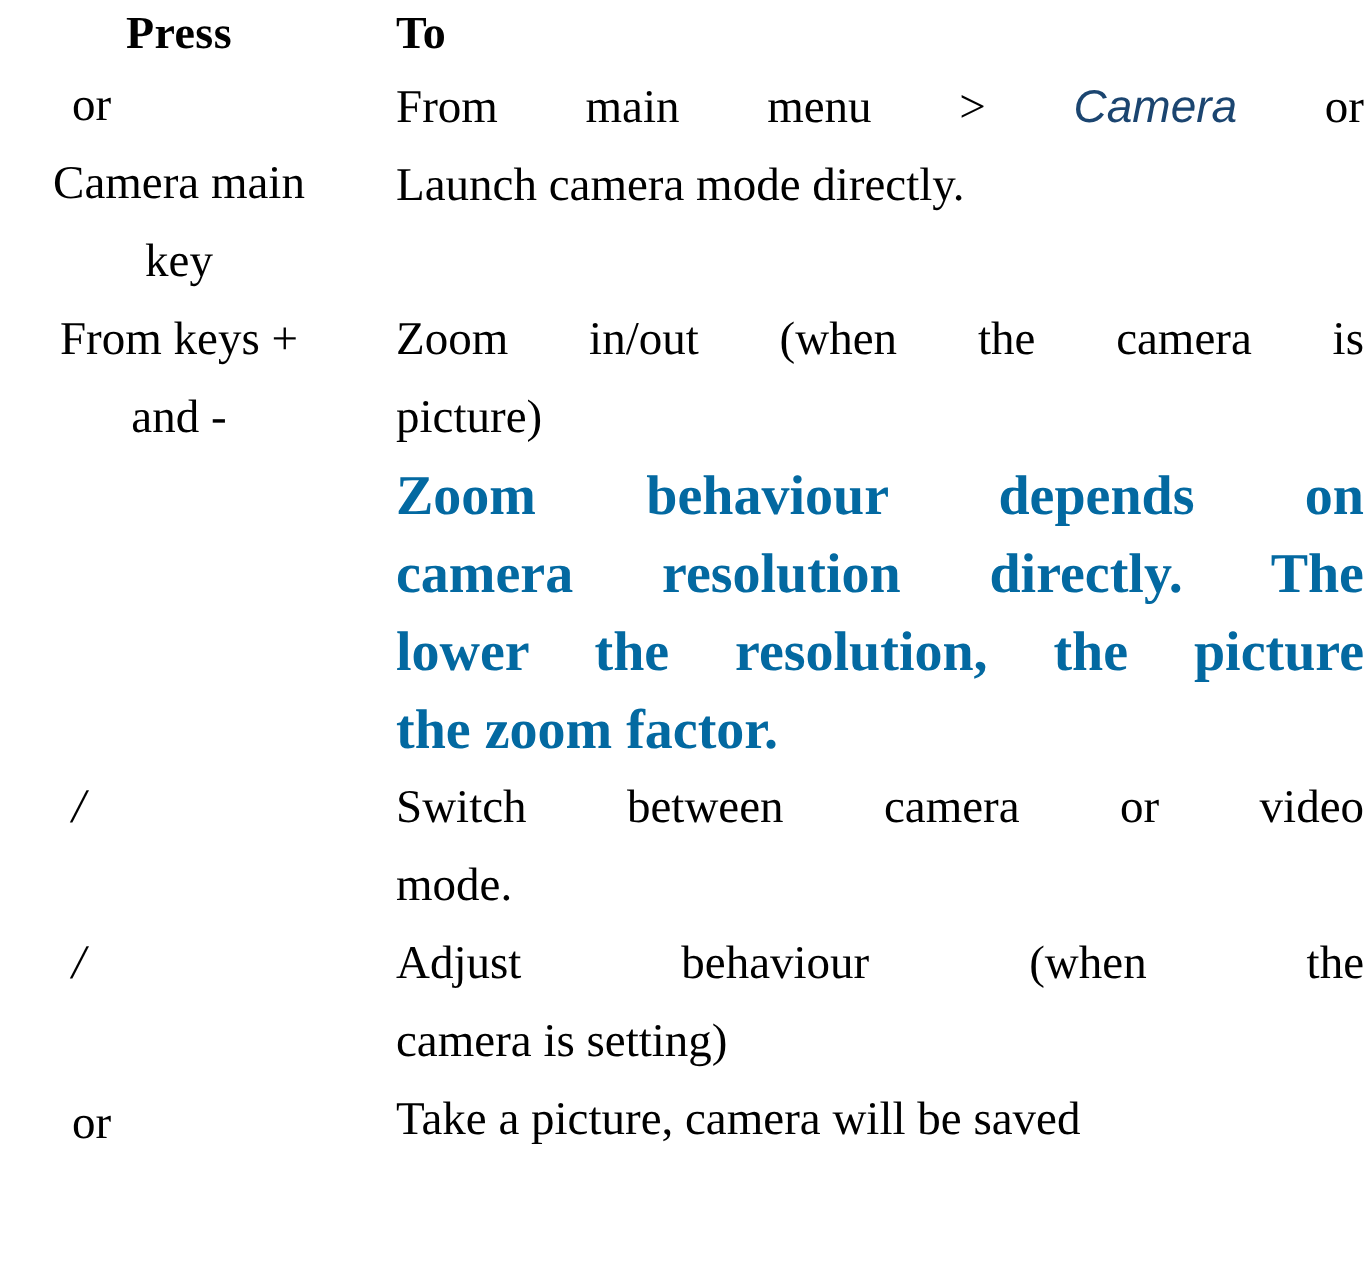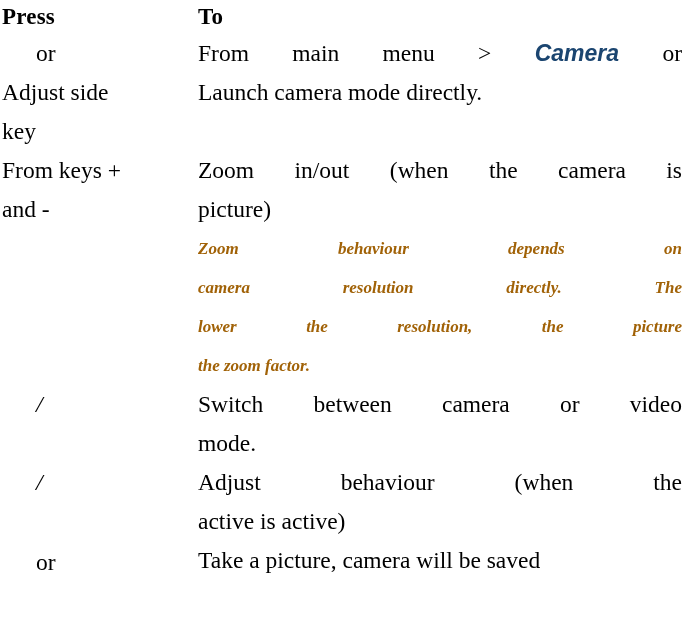--- a/index.html
+++ b/index.html
@@ -67,37 +67,35 @@
     text-justify: inter-word;
     -webkit-hyphens: none;
     hyphens: none;
   }
 
   .press-center {
     text-align: left;
     padding-left: 36px;
   }
   .press-left {
-    text-align: left;
+    text-align: center;
     padding-left: 2px;
   }
 
   .cam-accent {
     color: #1b4570;
     font-style: italic;
     font-family: "Liberation Sans", "DejaVu Sans", sans-serif;
     font-size: 23px;
+  }
+
+  .note-accent {
+    color: #0369a1;
     font-weight: bold;
-  }
-
-  .note-accent {
-    color: #a16207;
-    font-weight: bold;
-    font-style: italic;
-    font-size: 17px;
+    font-size: 28px;
     line-height: 39px;
     text-align: justify;
     text-justify: inter-word;
   }
 
   .slash {
     display: inline-block;
     font-size: 24px;
     font-style: italic;
   }
@@ -133,21 +131,21 @@
       </td>
       <td class="cell-gap"></td>
       <td class="cell-to">
         <div class="hdr">To</div>
       </td>
     </tr>
 
     <tr class="rule-below">
       <td class="cell-press">
         <div class="body-txt press-center">or</div>
-        <div class="body-txt press-left">Adjust side</div>
+        <div class="body-txt press-left">Camera main</div>
         <div class="body-txt press-left">key</div>
       </td>
       <td class="cell-gap"></td>
       <td class="cell-to">
         <div class="to-txt">
           <span class="jline"><span>From  main  menu  &gt;  </span><span class="cam-accent">Camera</span><span>  or</span></span>
           <span class="jline-last">Launch camera mode directly.</span>
         </div>
       </td>
     </tr>
@@ -190,21 +188,21 @@
     <tr class="rule-below">
       <td class="cell-press">
         <div class="body-txt press-center">
           <span class="slash">/</span>
         </div>
       </td>
       <td class="cell-gap"></td>
       <td class="cell-to">
         <div class="to-txt">
           <span class="jline">Adjust    behaviour    (when    the</span>
-          <span class="jline-last">active is active)</span>
+          <span class="jline-last">camera is setting)</span>
         </div>
       </td>
     </tr>
 
     <tr>
       <td class="cell-press">
         <div class="body-txt press-center pad-top-sm">or</div>
       </td>
       <td class="cell-gap"></td>
       <td class="cell-to">

